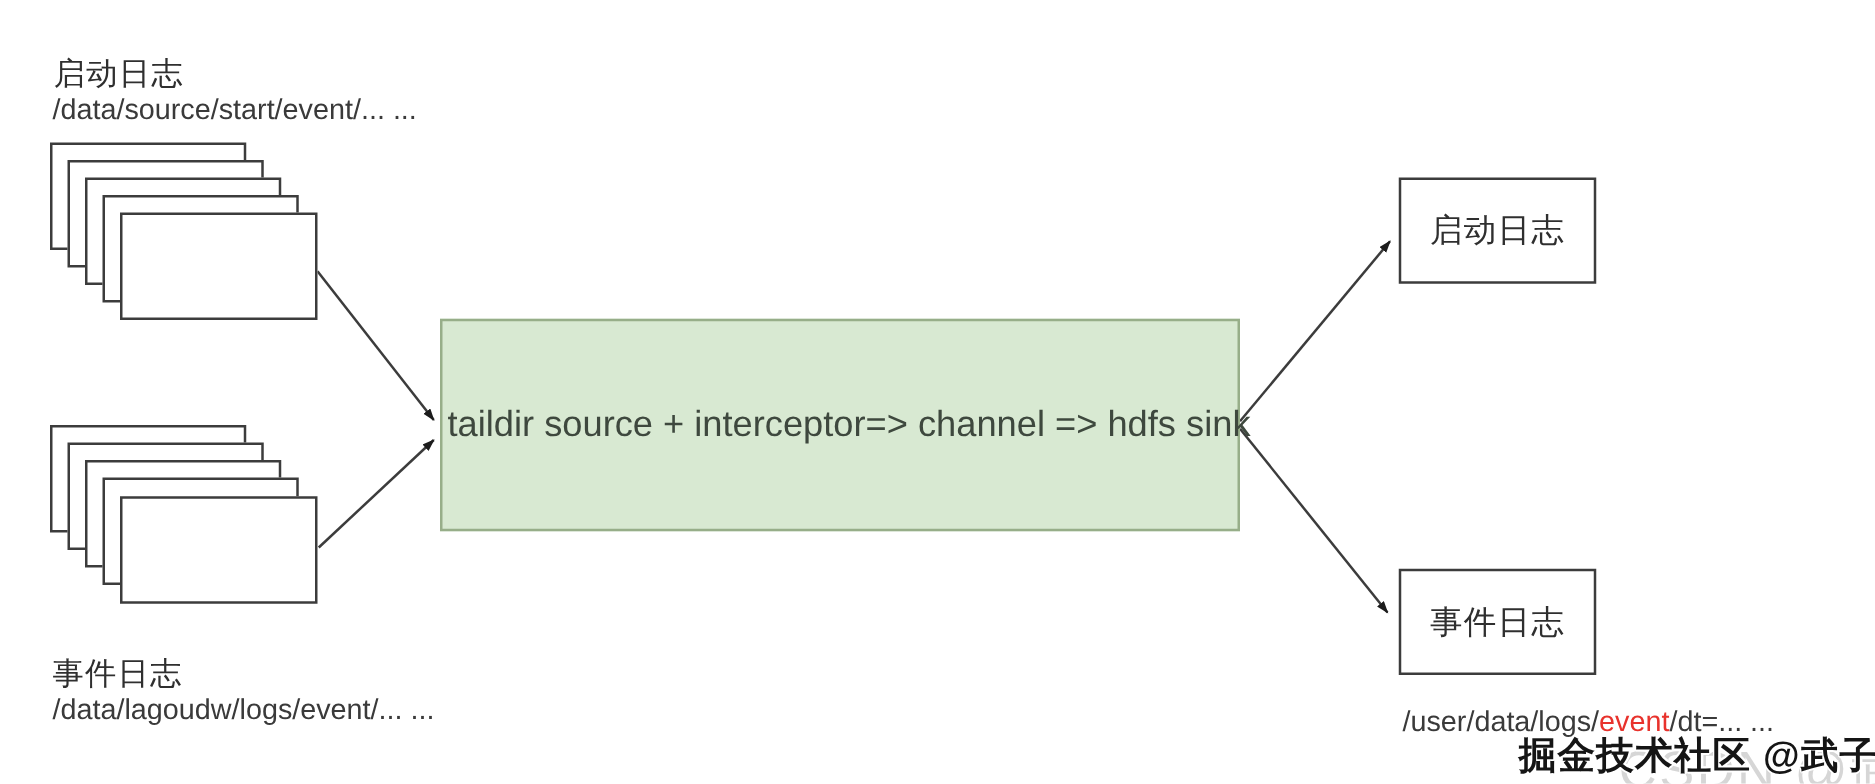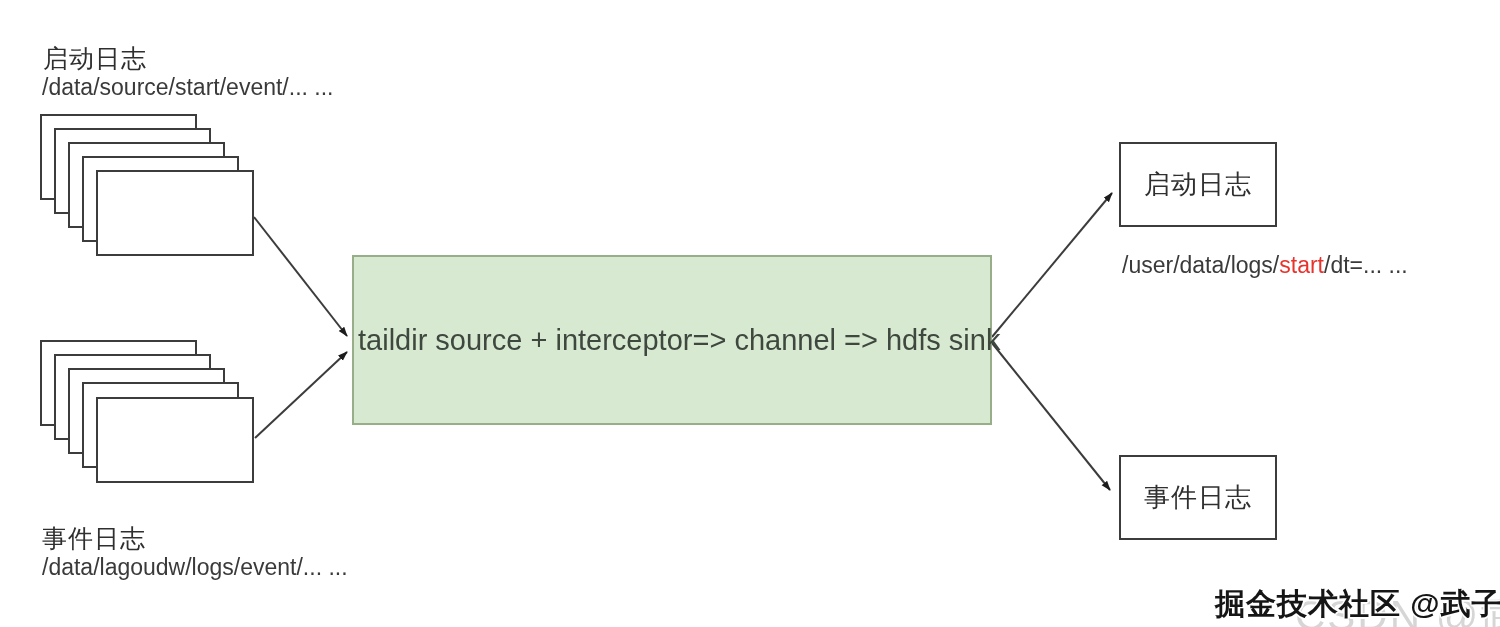--- a/index.html
+++ b/index.html
@@ -119,22 +119,22 @@
   <div class="abs label-cn" style="left:42px; top:522px;">事件日志</div>
   <div class="abs path-text" style="left:42px; top:554px;">/data/lagoudw/logs/event/... ...</div>
 
   <div class="abs processor-box" style="background-color: rgb(216, 233, 210); border-color: rgb(151, 174, 137);">
     <span class="processor-label">taildir source + interceptor=&gt; channel =&gt; hdfs sink</span>
   </div>
 
   <div class="abs sink-box" style="left:1119px; top:142px;">
     <span class="label-cn">启动日志</span>
   </div>
-  <div class="abs path-text" style="left:1122px; top:252px;"><span>/user/data/logs/</span><span style="color: rgb(232, 50, 44);">start</span><span>/dt=... ...</span></div>
 
   <div class="abs sink-box" style="left:1119px; top:455px;">
     <span class="label-cn">事件日志</span>
   </div>
+  <div class="abs path-text" style="left:1122px; top:564px;"><span>/user/data/logs/</span><span style="color: rgb(232, 50, 44);">event</span><span>/dt=... ...</span></div>
 
   <div class="abs wm-back" style="left:1295px; top:588px;">CSDN @武子康</div>
   <div class="abs wm-front" style="left:1215px; top:584px;">掘金技术社区 @武子康</div>
 
 </div>
 
 </body></html>

